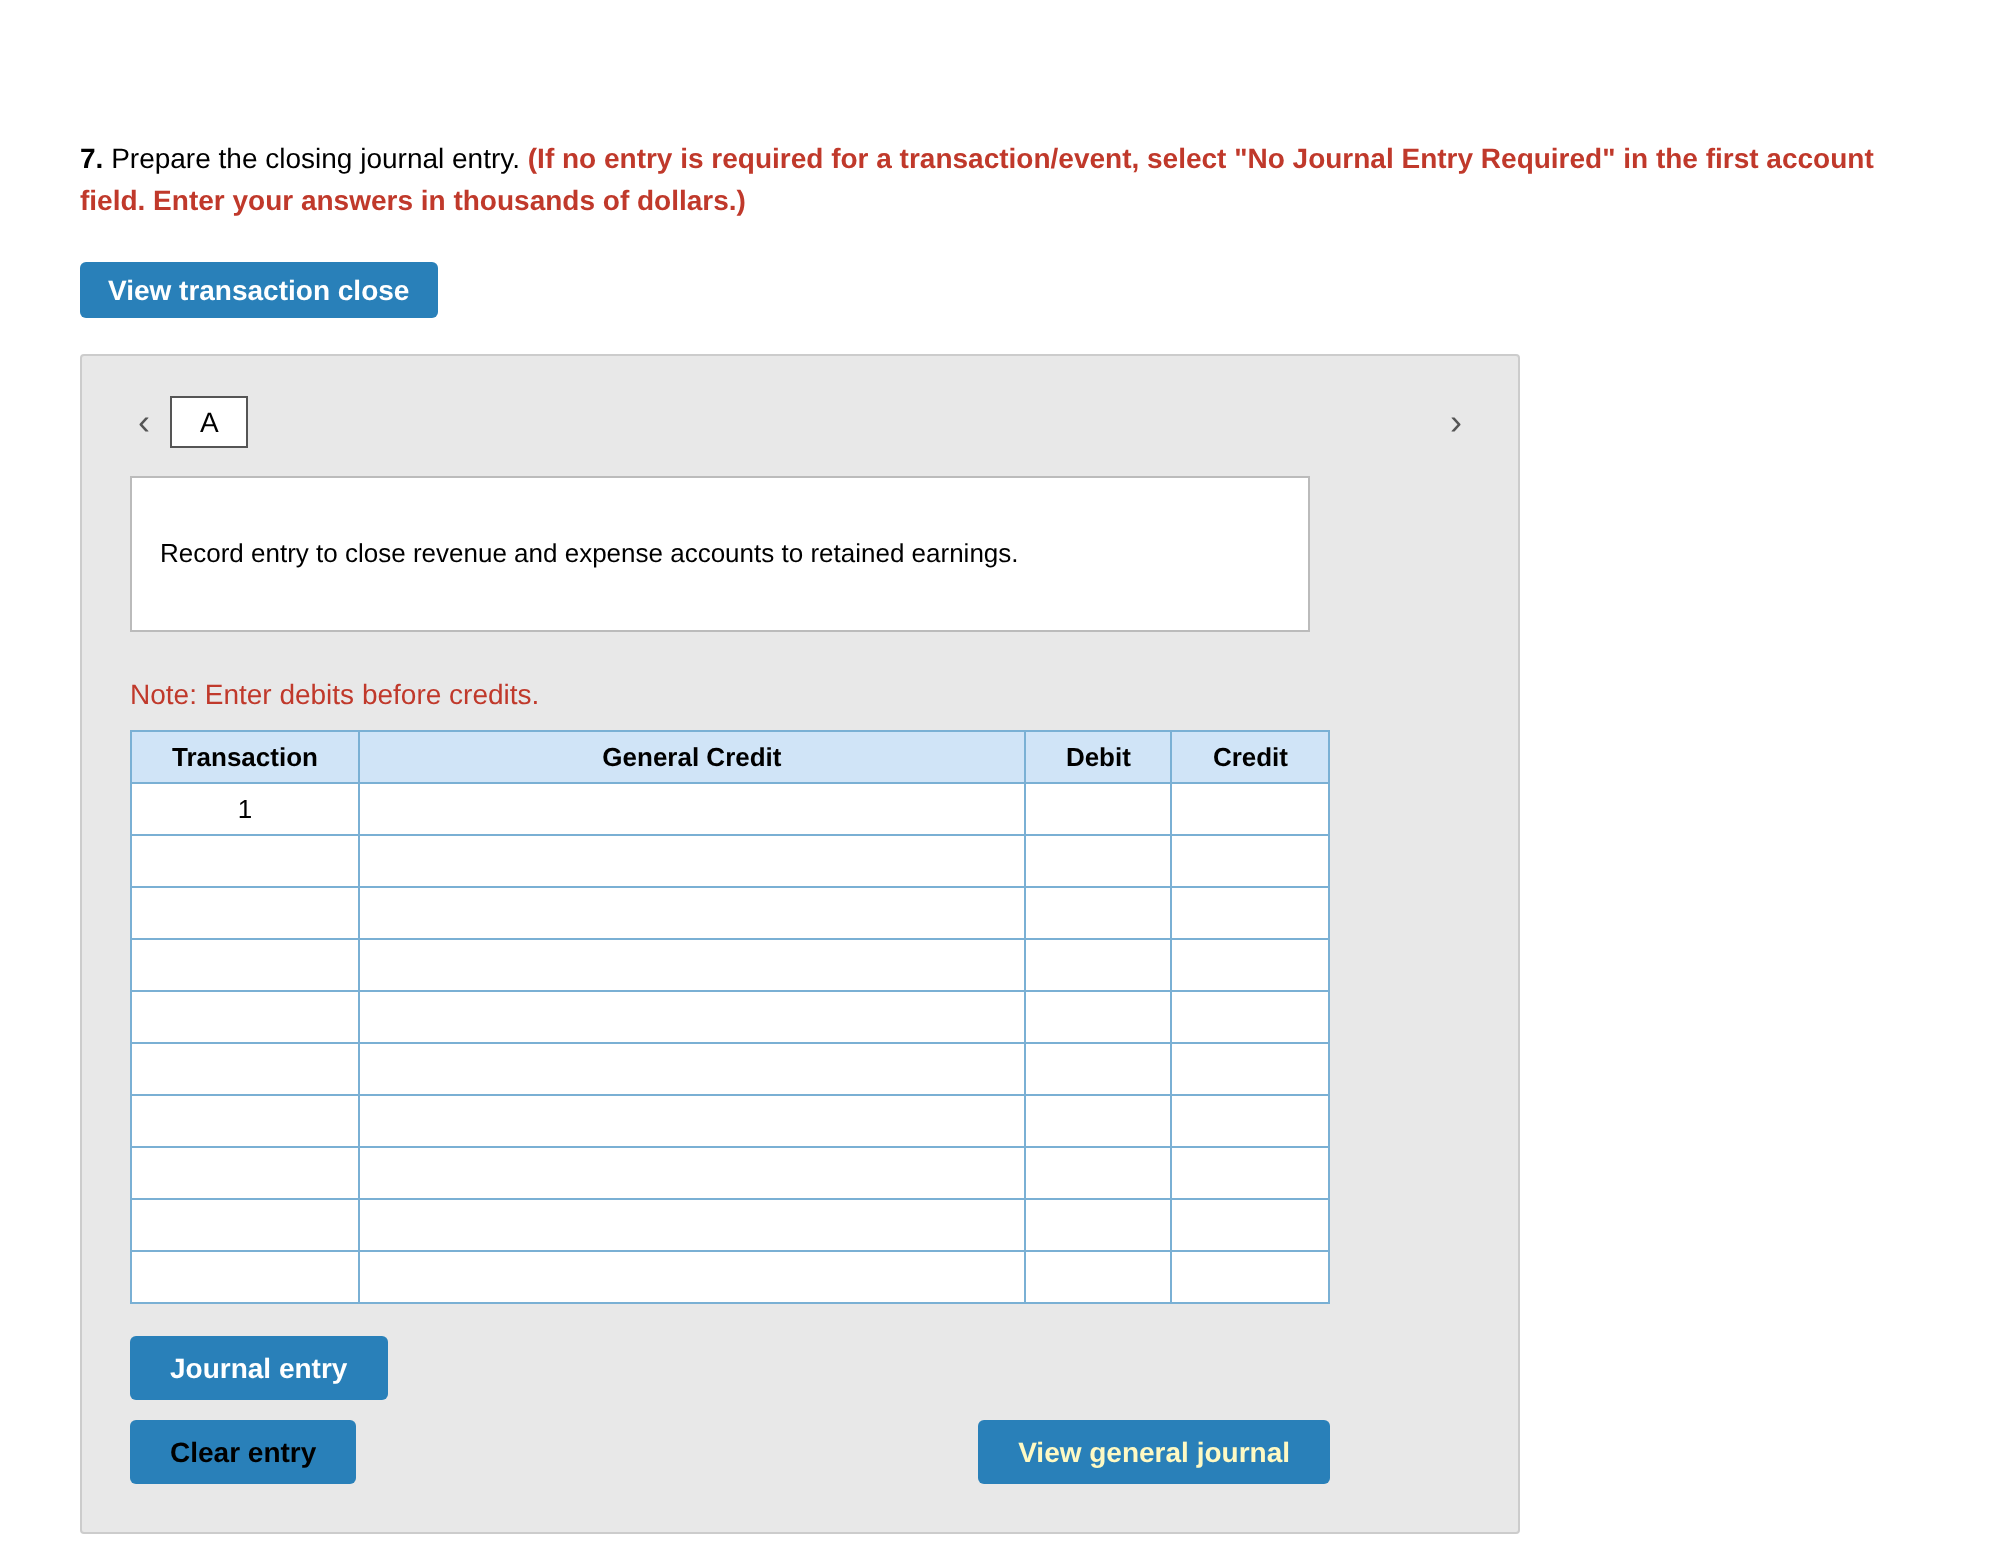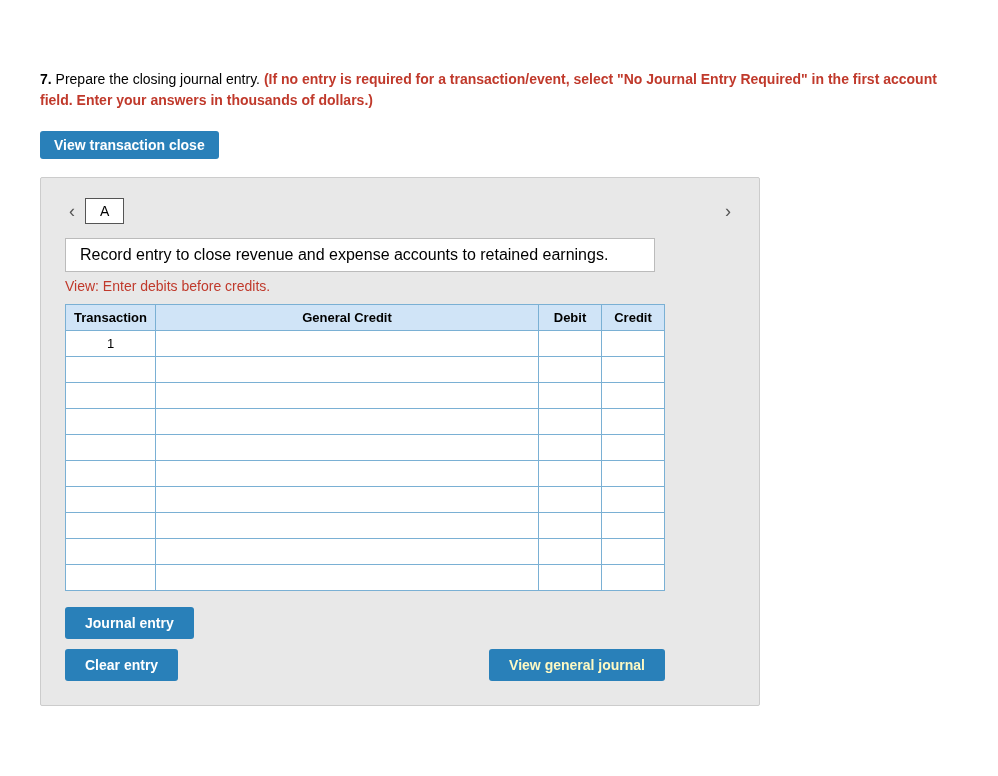--- a/index.html
+++ b/index.html
@@ -70,41 +70,41 @@
     .tab-item.active {
       background: #fff;
       border: 1px solid #555;
     }
     .nav-arrow-right {
       margin-left: auto;
     }
     .description-box {
       border: 1px solid #bbb;
       background: #fff;
-      padding: 4px 14px;
-      margin-bottom: 6px;
-      font-size: 16px;
+      padding: 28px 14px;
+      margin-bottom: 23px;
+      font-size: 13px;
       line-height: 1.5;
       max-width: 590px;
     }
     .note-text {
       color: #c0392b;
       font-size: 14px;
       margin-bottom: 10px;
     }
     .journal-table {
       width: 100%;
       border-collapse: collapse;
       max-width: 600px;
       background: #fff;
     }
     .journal-table th {
       background: #d0e4f7;
       border: 1px solid #7ab0d4;
-      padding: 5px 8px;
+      padding: 5px 20px;
       font-size: 13px;
       font-weight: bold;
       text-align: center;
     }
     .journal-table th.col-transaction {
       width: 90px;
       text-align: left;
     }
     .journal-table th.col-general {
       text-align: center;
@@ -139,21 +139,21 @@
       border: none;
       padding: 8px 20px;
       font-size: 14px;
       font-weight: bold;
       border-radius: 3px;
       cursor: pointer;
       margin-right: 80px;
     }
     .clear-btn {
       background: #2980b9;
-      color: #ffffff;
+      color: #000000;
       border: none;
       padding: 8px 20px;
       font-size: 14px;
       font-weight: bold;
       border-radius: 3px;
       cursor: pointer;
       margin-right: auto;
     }
     .view-journal-btn {
       background: #2980b9;
@@ -188,21 +188,21 @@
   <div class="tab-nav">
     <span class="nav-arrow">‹</span>
     <div class="tab-item active">A</div>
     <span class="nav-arrow nav-arrow-right">›</span>
   </div>
 
   <div class="description-box">
     <span>Record entry to close revenue and expense accounts to retained earnings.</span>
   </div>
 
-  <div class="note-text">View: Enter debits before credits.</div>
+  <div class="note-text">Note: Enter debits before credits.</div>
 
   <table class="journal-table">
     <thead>
       <tr>
         <th class="col-transaction">Transaction</th>
         <th class="col-general">General Credit</th>
         <th class="col-debit">Debit</th>
         <th class="col-credit">Credit</th>
       </tr>
     </thead>

